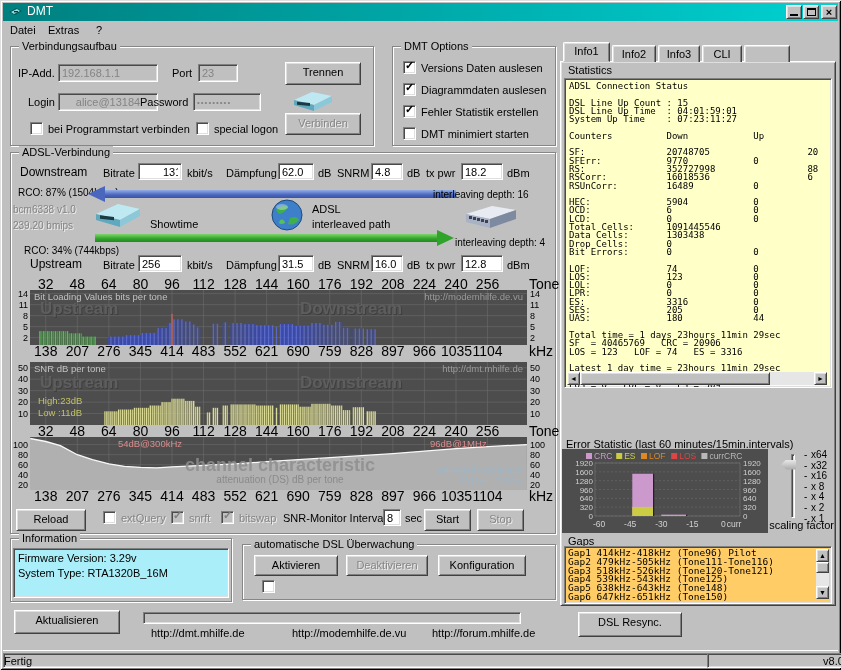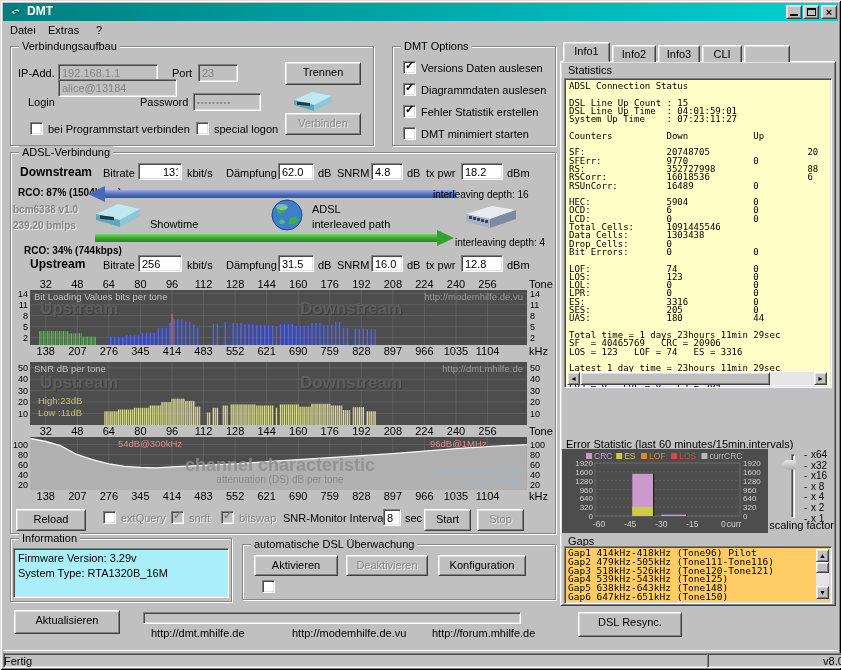--- a/index.html
+++ b/index.html
@@ -16,23 +16,23 @@
 .inp{position:absolute;background:#fff;border:0;font-family:"Liberation Sans",sans-serif;font-size:11px;padding:1px 3px;outline:1px solid #808080;outline-offset:0;
  border-top:1px solid #808080;border-left:1px solid #808080;border-right:1px solid #fff;border-bottom:1px solid #fff;box-shadow:inset 1px 1px 0 #4a4a4a,inset -1px -1px 0 #dfdfdf;outline:none}
 .inp.dis{background:#c0c0c0;color:#848484}
 .group{position:absolute;border:1px solid #868686;box-shadow:1px 1px 0 #fff,inset 1px 1px 0 #fff}
 .gtitle{position:absolute;top:-7px;left:8px;background:#c0c0c0;padding:0 3px;line-height:12px;white-space:nowrap}
 .cb{position:absolute;width:13px;height:13px;background:#fff;border-top:1px solid #808080;border-left:1px solid #808080;border-right:1px solid #fff;border-bottom:1px solid #fff;box-shadow:inset 1px 1px 0 #4a4a4a,inset -1px -1px 0 #dfdfdf}
 .cb .mk{display:none;position:absolute;left:1px;top:-3px;font:bold 11px "Liberation Sans",sans-serif;color:#000}
 .cb.on .mk{display:block}
 .cb.dis{background:#c0c0c0}.cb.dis .mk{color:#808080}
 .distxt{color:#848484;text-shadow:1px 1px 0 #eee}
-.bold{font-weight:bold}
+.bold{font-weight:normal}
 .tab{position:absolute;background:#c0c0c0;text-align:center;border-top:1px solid #fff;border-left:1px solid #fff;border-right:1px solid #404040;border-top-left-radius:2px;border-top-right-radius:2px;box-shadow:inset 1px 1px 0 #dfdfdf,inset -1px 0 0 #808080;padding-top:2px}
-.axis{position:absolute;height:11px;font-size:11px}
+.axis{position:absolute;height:11px;font-size:14px}
 .axis span{position:absolute;width:30px;text-align:center;top:0;line-height:11px}
 .ylab{position:absolute;font-size:9px;line-height:9px}
 pre{margin:0;font-family:"DejaVu Sans Mono",monospace}
 .sbtn{position:absolute;background:#c0c0c0;border-top:1px solid #fff;border-left:1px solid #fff;border-right:1px solid #404040;border-bottom:1px solid #404040;box-shadow:inset 1px 1px 0 #dfdfdf,inset -1px -1px 0 #808080;font-size:7px;text-align:center;line-height:12px;color:#000}
 .track{position:absolute;background:#e6e6e6}
 .link{position:absolute;white-space:nowrap;cursor:pointer}
 svg{display:block}
 </style>
 </head>
 <body>
@@ -63,21 +63,21 @@
 
   <div class="group" style="left:10px;top:46px;width:364px;height:100px">
     <span class="gtitle">Verbindungsaufbau</span>
   </div>
   <span class="lbl" style="left:18px;top:67px">IP-Add.</span>
   <input class="inp dis" style="left: 58px; top: 64px; width: 100px; height: 18px;" readonly="" value="192.168.1.1">
   <span class="lbl" style="left:172px;top:67px">Port</span>
   <input class="inp dis" style="left: 198px; top: 64px; width: 40px; height: 18px;" readonly="" value="23">
   <div class="btn" style="left:285px;top:62px;width:76px;height:23px">Trennen</div>
   <span class="lbl" style="left:28px;top:96px">Login</span>
-  <input class="inp dis" style="left: 58px; top: 79px; width: 119px; height: 18px;" readonly="" value="alice@13184">
+  <input class="inp dis" style="left: 58px; top: 93px; width: 100px; height: 18px; text-align: center;" readonly="" value="alice@13184">
   <span class="lbl" style="left:140px;top:96px">Password</span>
   <input class="inp dis" style="left: 193px; top: 93px; width: 68px; height: 18px; font-size: 8px; letter-spacing: 1px;" readonly="" value="•••••••••">
   <svg class="abs" style="left:286px;top:88px" width="50" height="26" viewBox="0 0 50 26">
     <polygon points="8,12 26,4 46,8 28,17" fill="#bfe9f2"></polygon>
     <polygon points="8,12 28,17 28,23 8,17" fill="#5fa8bd"></polygon>
     <polygon points="28,17 46,8 46,14 28,23" fill="#8cc8d8"></polygon>
     <rect x="11" y="12.5" width="13" height="3" fill="#1a3a44" transform="skewY(6)"></rect>
   </svg>
   <span class="cb" style="left:30px;top:122px"></span>
   <span class="lbl" style="left:48px;top:123px">bei Programmstart verbinden</span>

